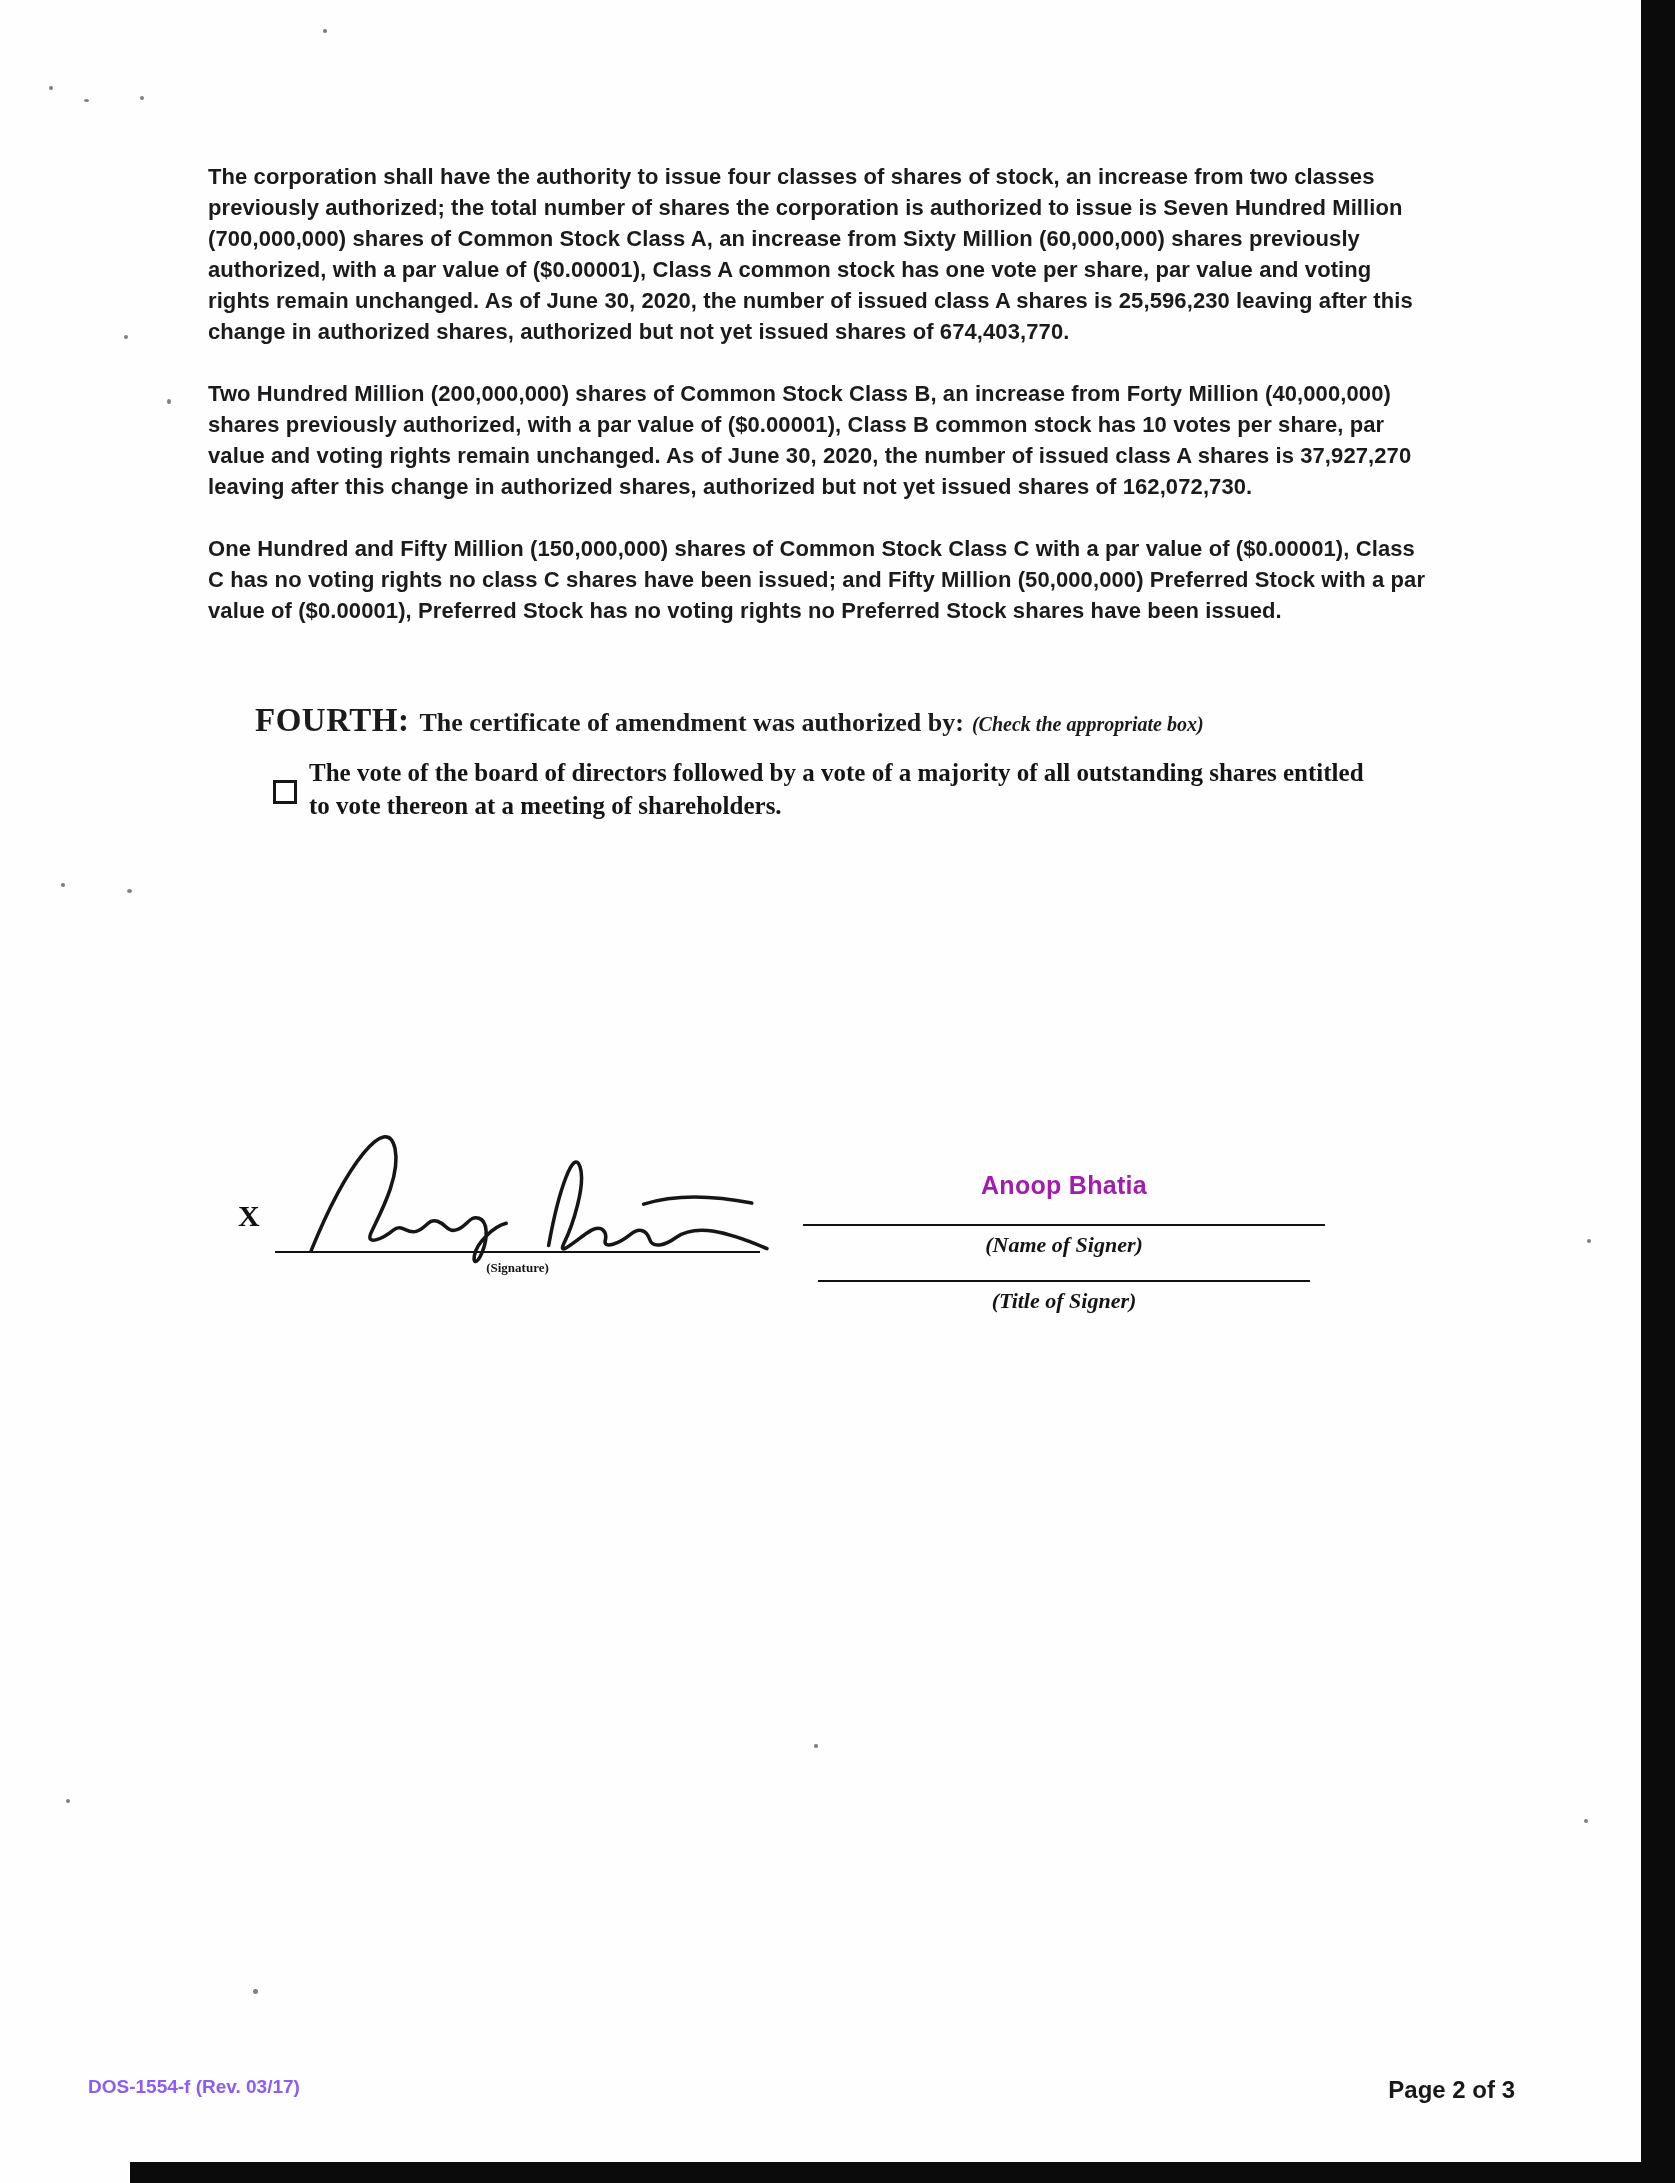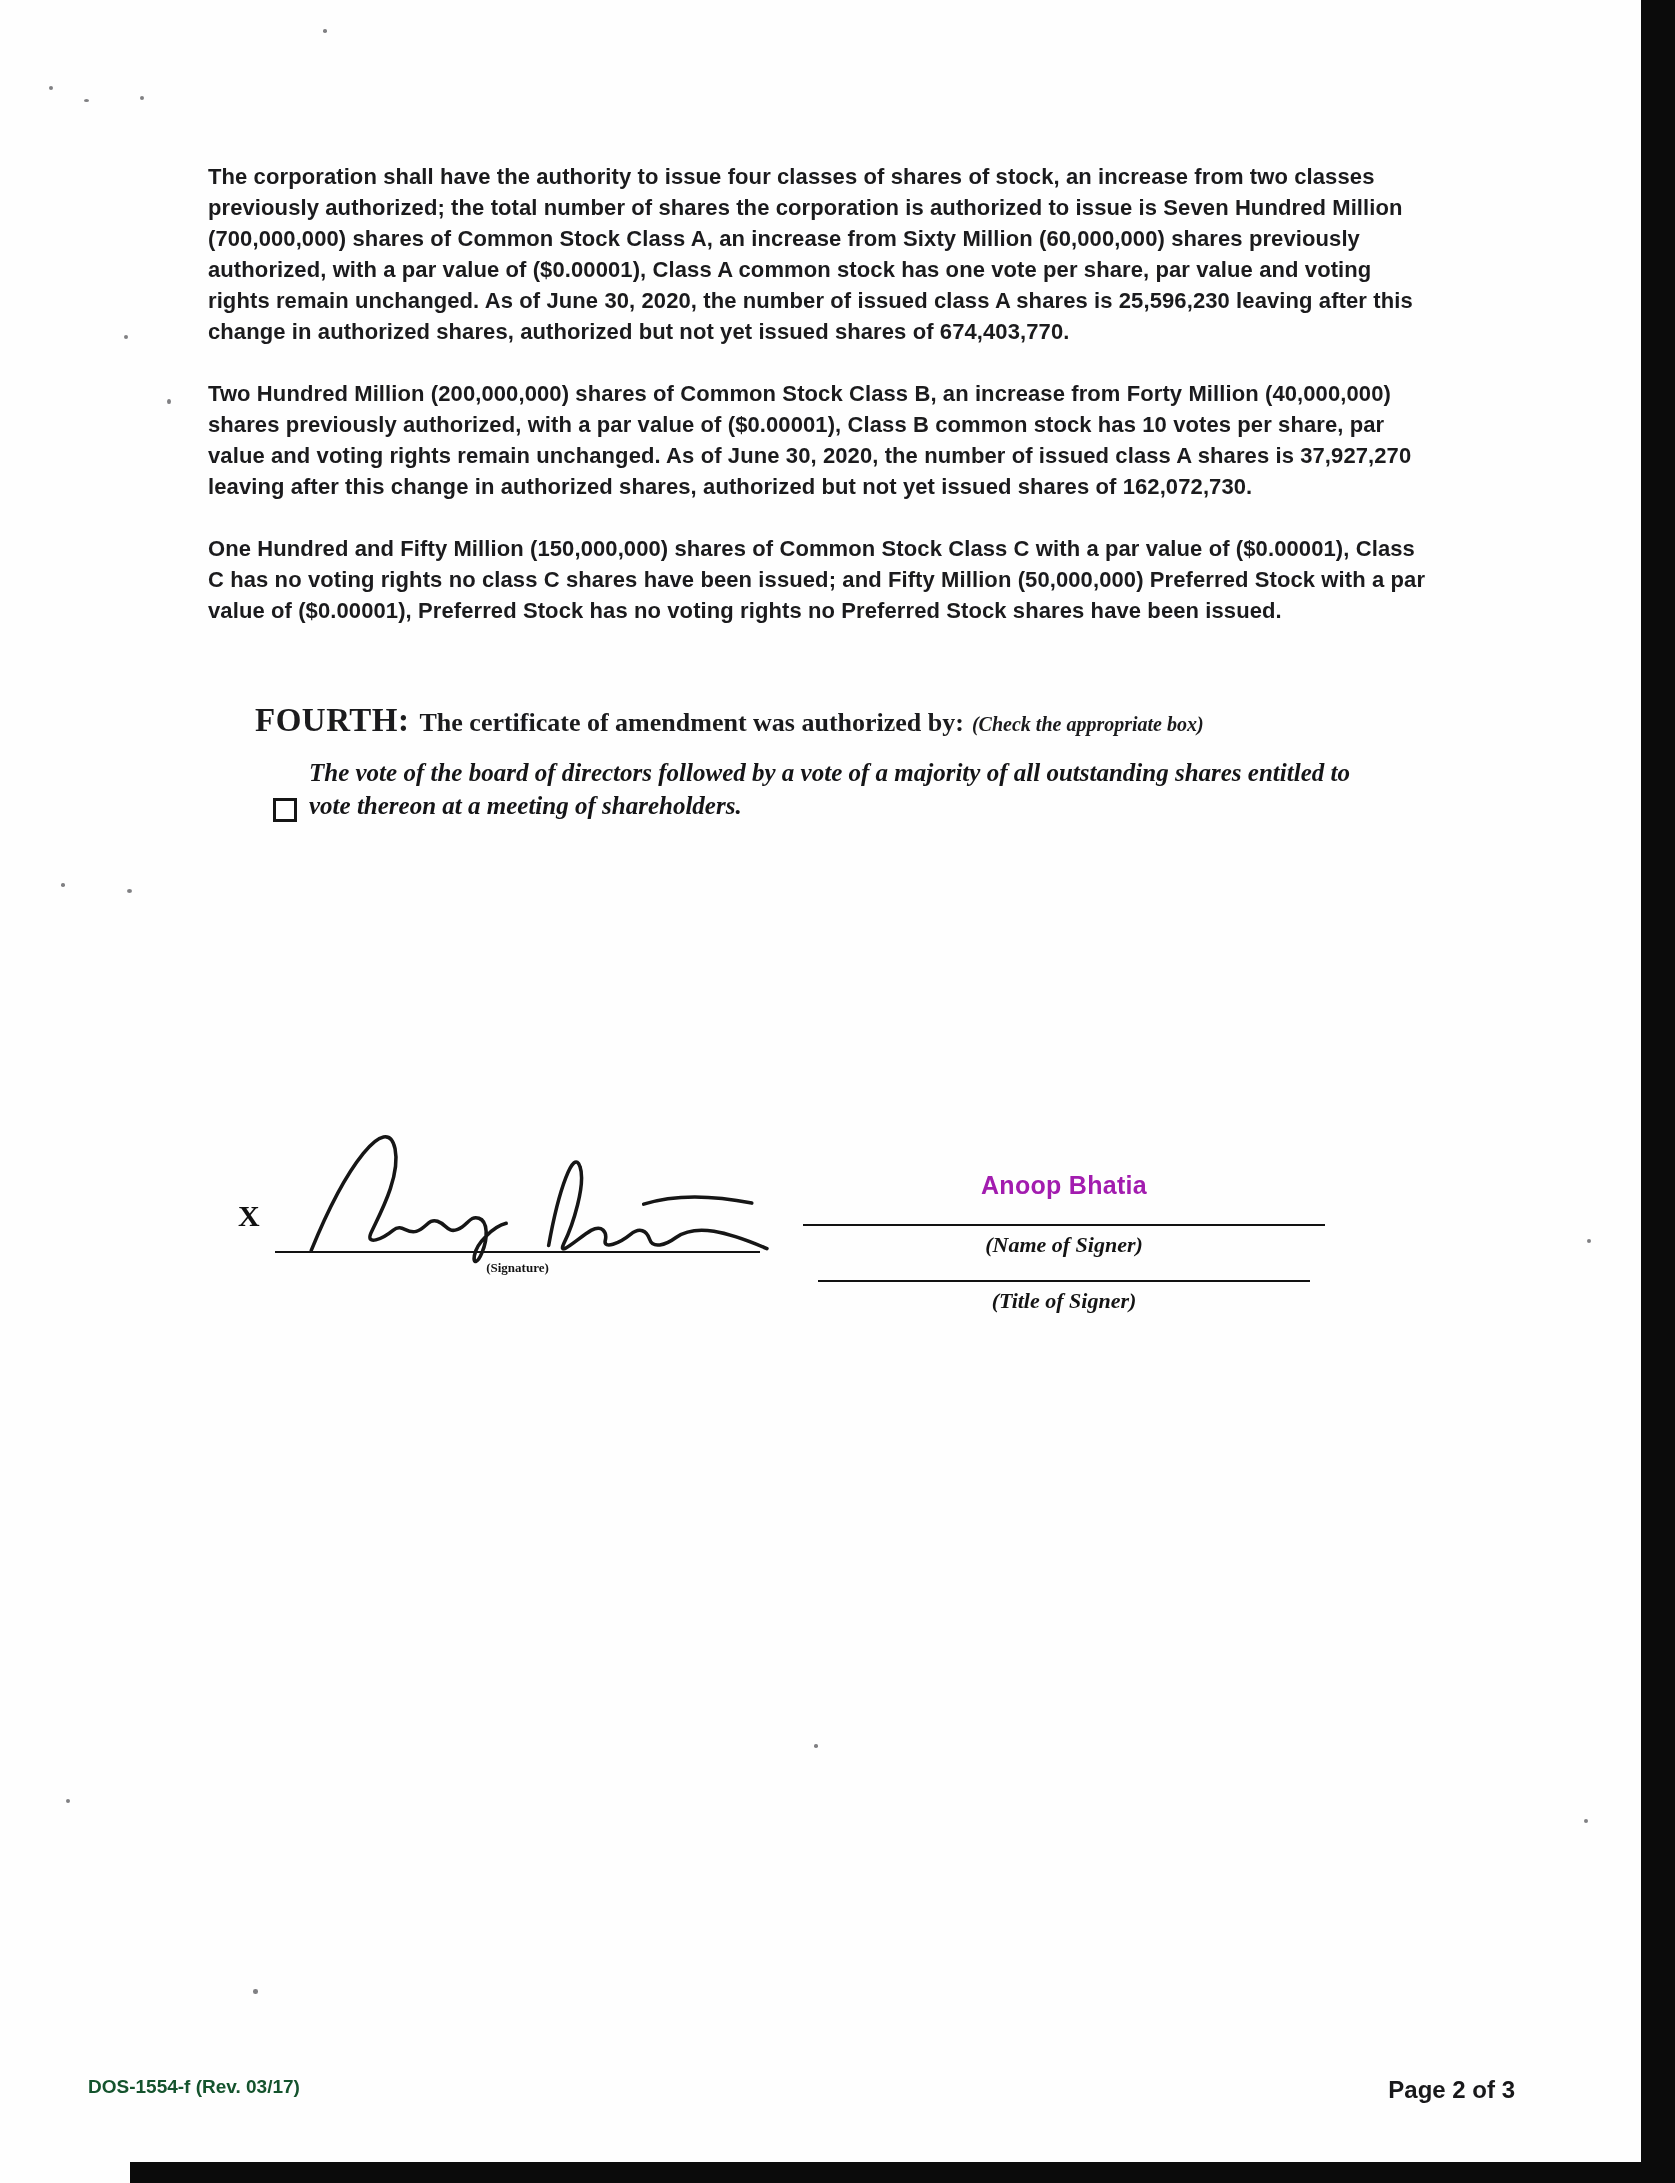--- a/index.html
+++ b/index.html
@@ -15,21 +15,21 @@
   
   .content{position:absolute;left:208px;top:161px;width:1228px;}
   .para{font-size:22px;line-height:31px;font-weight:700;letter-spacing:0.1px;margin:0 0 31px 0;}
 
   .fourth{margin-top:76px;font-family:"Liberation Serif",serif;white-space:nowrap;margin-left:47px;}
   .fourth-head{font-size:33px;font-weight:700;letter-spacing:0.5px;}
   .fourth-text{font-size:26px;font-weight:700;margin-left:10px;}
   .fourth-note{font-size:20px;font-style:italic;font-weight:600;margin-left:8px;}
 
   .options{margin-top:17px;margin-left:65px;}
-  .option{display:flex;align-items:flex-end;margin-bottom:20px;font-family:"Liberation Serif",serif;font-style:italic;}
+  .option{display:flex;align-items:center;margin-bottom:20px;font-family:"Liberation Serif",serif;}
   .checkbox{flex:0 0 auto;width:24px;height:24px;border:3px solid #151515;margin-top:5px;
             box-sizing:border-box;position:relative;background:#fff;}
   .checkbox.checked{border-width:3.5px;}
   .checkbox.checked::after{content:"";position:absolute;left:3px;top:3px;right:3px;bottom:3px;background:#141414;}
   .option-text{margin-left:12px;width:1076px;font-size:25px;line-height:33px;font-weight:600;color:#151517;}
 
   
   .sig-x{position:absolute;left:238px;top:1199px;font-family:"Liberation Serif",serif;
          font-size:30px;font-weight:700;color:#111;}
   .sig-line{position:absolute;left:275px;top:1251px;width:485px;border-bottom:2.5px solid #121212;}
@@ -39,21 +39,21 @@
 
   .signer-col{position:absolute;left:803px;top:1171px;width:522px;text-align:center;}
   .signer-name{font-size:25px;font-weight:700;letter-spacing:0.3px;color:#a21caf;}
   .signer-line{border-bottom:2.5px solid #121212;margin-top:24px;}
   .signer-caption{font-family:"Liberation Serif",serif;font-style:italic;font-weight:700;
                   font-size:22px;margin-top:6px;color:#141414;}
   .signer-title{font-size:26px;font-weight:700;margin-top:30px;letter-spacing:0.3px;color:#141416;}
   .title-line{border-bottom:2.5px solid #121212;margin-top:22px;margin-left:15px;margin-right:15px;}
 
   
-  .footer-left{position:absolute;left:88px;top:2076px;font-size:19px;font-weight:700;color:#14532d;}
+  .footer-left{position:absolute;left:88px;top:2076px;font-size:19px;font-weight:700;color:#8b5cf6;}
   .footer-right{position:absolute;right:161px;top:2076px;font-size:24px;font-weight:700;color:#18181a;}
 </style>
 </head>
 <body>
 
 <div class="page">
 
   <div class="speck" style="left:49px;top:86px;width:4px;height:4px;"></div>
   <div class="speck" style="left:84px;top:99px;width:5px;height:3px;"></div>
   <div class="speck" style="left:140px;top:96px;width:4px;height:4px;"></div>

